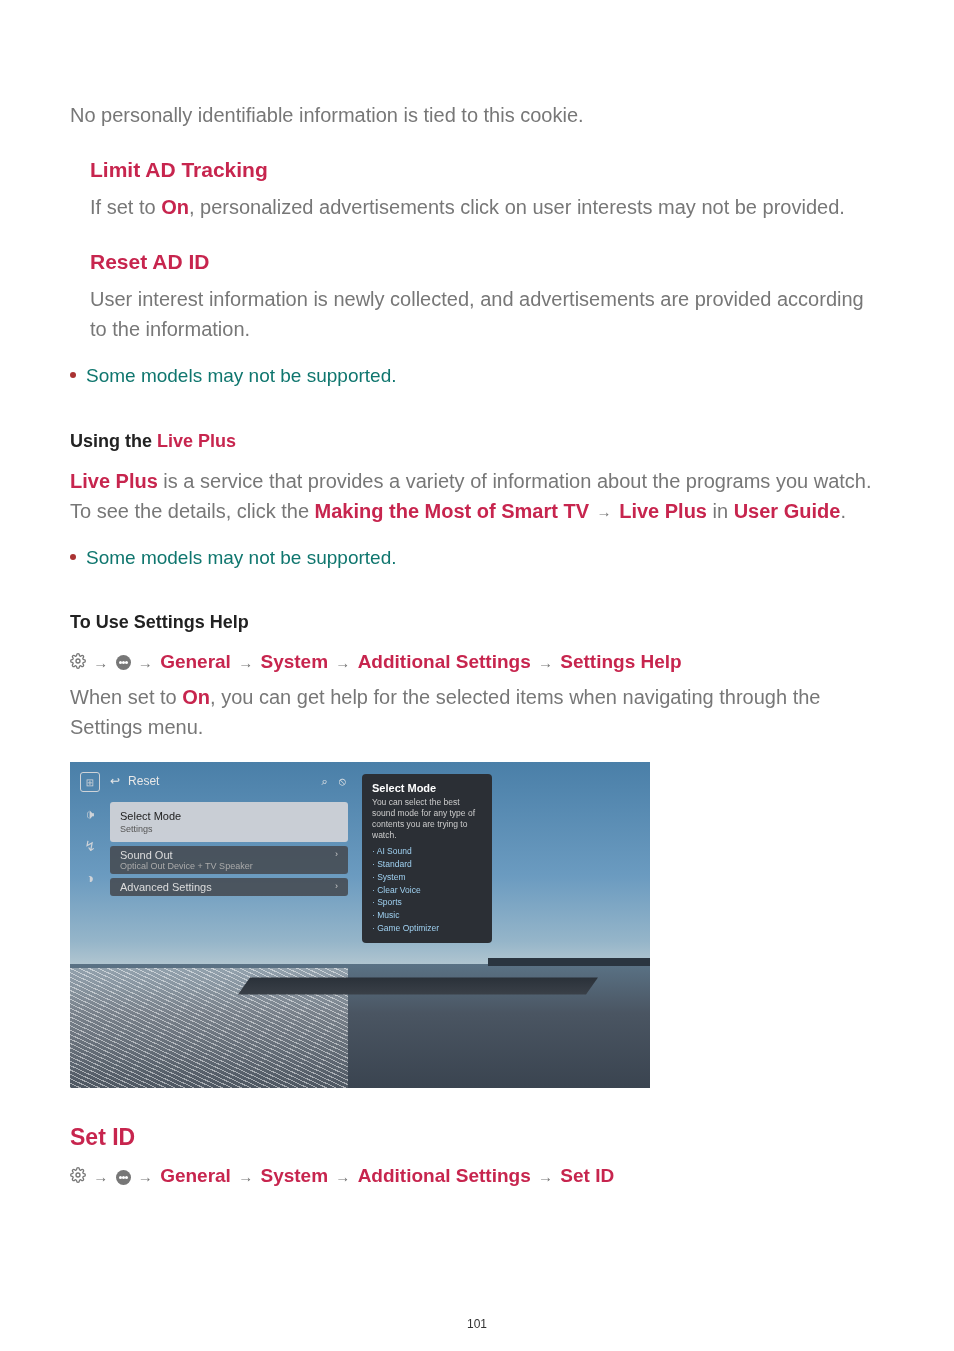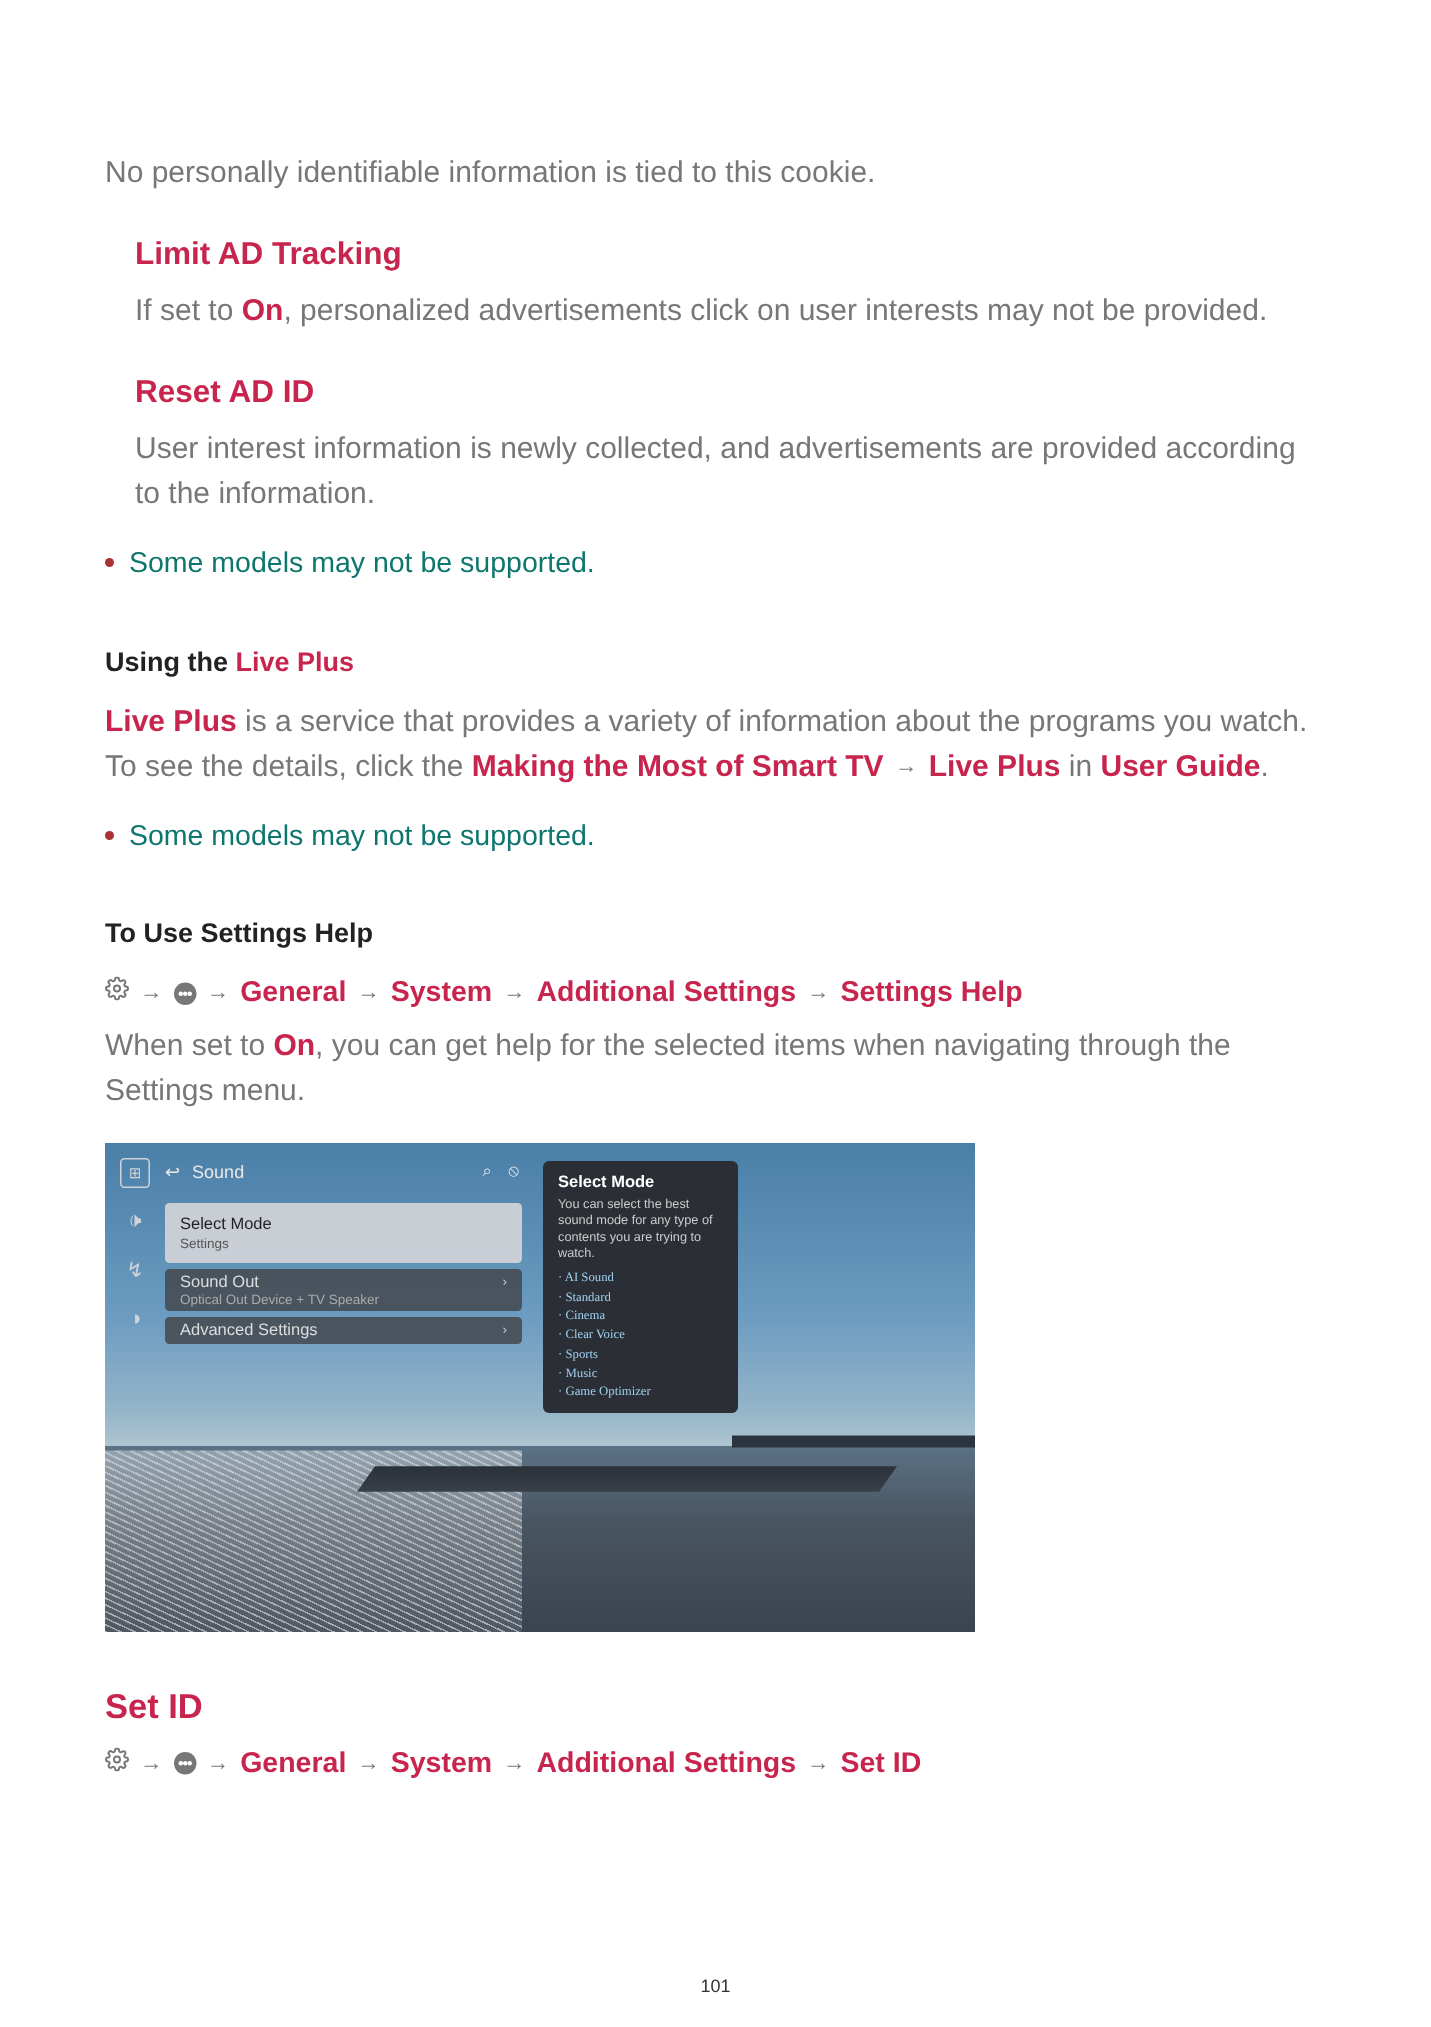--- a/index.html
+++ b/index.html
@@ -49,21 +49,21 @@
   .titlebar .right{ margin-left:auto; letter-spacing:4px; font-size:11px;}
   .menu { position:absolute; top:40px; left:40px; width:238px; }
   .menu-item { background: rgba(68,72,78,0.85); color:#ddd; font-size:11px; padding:3px 10px; margin-bottom:4px; border-radius:3px; display:flex; justify-content:space-between;}
   .menu-item.active { background: rgba(210,212,216,0.92); color:#222; flex-direction:column; align-items:flex-start; gap:2px; padding:8px 10px;}
   .menu-item .sub{ font-size:9px; color:#555;}
   .menu-item .sub2{ font-size:9px; color:#aaa;}
   .menu-item .chev{ color:#ccc; font-size:9px;}
   .tooltip { position:absolute; top:12px; left:292px; width:130px; background:#2b2f35; color:#fff; padding:8px 10px; font-size:10px; border-radius:4px; }
   .tooltip .tt-title{ font-weight:bold; margin-bottom:3px; font-size:11px;}
   .tooltip .tt-desc { font-size:8.5px; color:#ccc; line-height:1.3; margin-bottom:4px;}
-  .tooltip .tt-li{ font-size:8.5px; color:#9fd0f0; line-height:1.5;font-family:Liberation Serif, serif;}
+  .tooltip .tt-li{ font-size:8.5px; color:#9fd0f0; line-height:1.5;}
   .gap-top-14{ margin-top:4px;}
 </style>
 </head>
 <body>
 
 <p class="body-text">No personally identifiable information is tied to this cookie.</p>
 
 <h3 class="red">Limit AD Tracking</h3>
 <p class="body-text-indent">
   <span>If set to </span><span class="accent">On</span><span>, personalized advertisements click on user interests may not be provided.</span>
@@ -124,21 +124,21 @@
 
   <div class="sidebar">
     <div class="side-ic">⊞</div>
     <div class="side-ic noborder">🕩</div>
     <div class="side-ic noborder">↯</div>
     <div class="side-ic noborder">◑</div>
   </div>
 
   <div class="titlebar">
     <span>↩</span>
-    <span>Sound</span>
+    <span>Reset</span>
     <span class="right">⌕  ⦸</span>
   </div>
 
   <div class="menu">
     <div class="menu-item active">
       <span>Select Mode</span>
       <span class="sub">Settings</span>
     </div>
     <div class="menu-item">
       <div>
@@ -151,21 +151,21 @@
       <span>Advanced Settings</span>
       <span class="chev">›</span>
     </div>
   </div>
 
   <div class="tooltip">
     <div class="tt-title">Select Mode</div>
     <div class="tt-desc">You can select the best sound mode for any type of contents you are trying to watch.</div>
     <div class="tt-li">· AI Sound</div>
     <div class="tt-li">· Standard</div>
-    <div class="tt-li">· Cinema</div>
+    <div class="tt-li">· System</div>
     <div class="tt-li">· Clear Voice</div>
     <div class="tt-li">· Sports</div>
     <div class="tt-li">· Music</div>
     <div class="tt-li">· Game Optimizer</div>
   </div>
 </div>
 
 <h2 class="red-only">Set ID</h2>
 <div class="breadcrumb">
   <span class="gear-icon"><svg viewBox="0 0 24 24" fill="none" stroke="#777" stroke-width="2">

